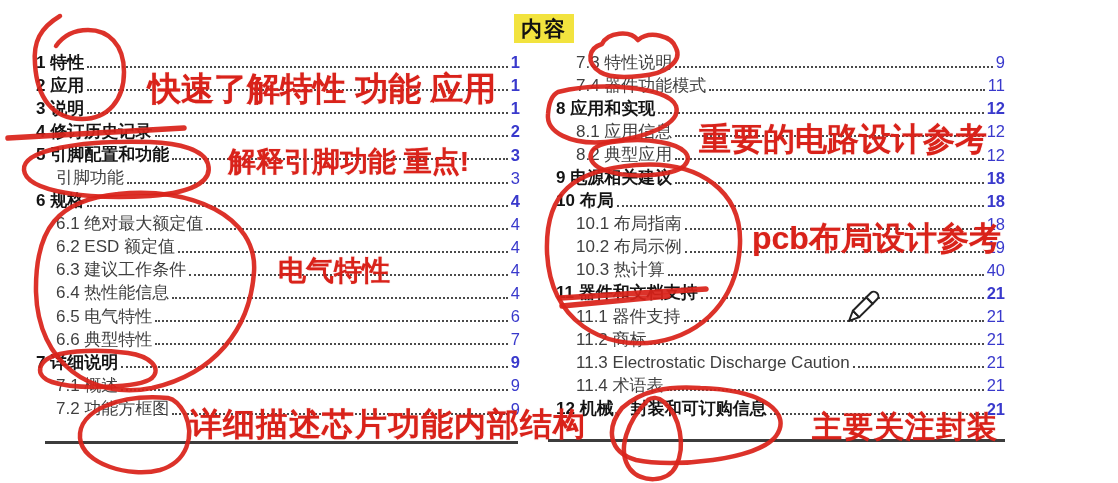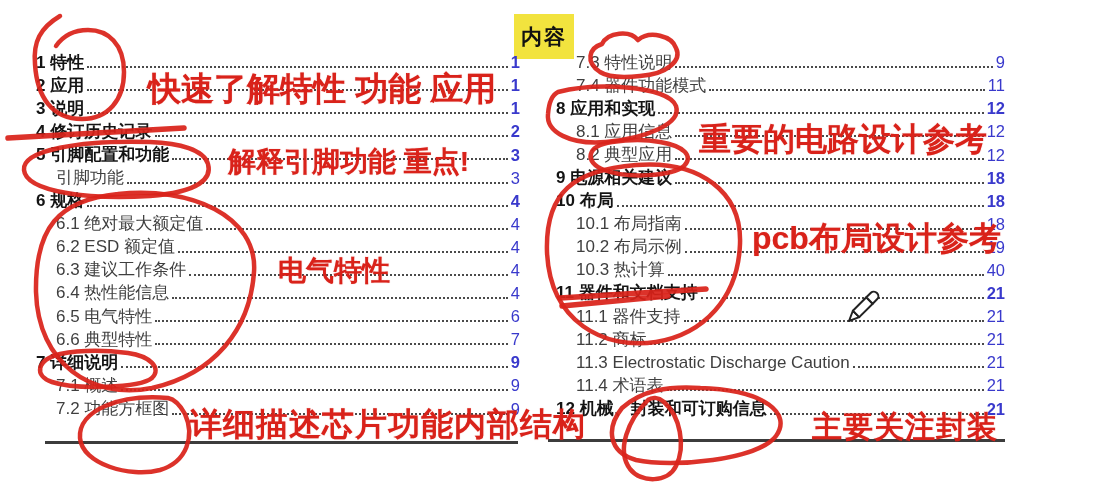--- a/index.html
+++ b/index.html
@@ -8,21 +8,21 @@
     width:1118px;height:483px;
     background:#ffffff;
     overflow:hidden;
     font-family:"Liberation Sans","DejaVu Sans",sans-serif;
   }
   
   .title{
     position:absolute;left:514px;top:14px;
     background:var(--highlight_yellow,#f2e33e);
     color:#111;font-size:21px;font-weight:bold;
-    padding:11px 7px;line-height:1.1;letter-spacing:2px;
+    padding:3px 7px;line-height:1.1;letter-spacing:2px;
   }
   
   .col{position:absolute;top:49px;}
   .col-left{left:36px;width:484px;}
   .col-right{left:556px;width:449px;}
   .toc-row{
     display:flex;align-items:flex-end;
     height:23.1px;
     font-size:17px;color:var(--text_gray,#3f3f3f);
     cursor:pointer;

